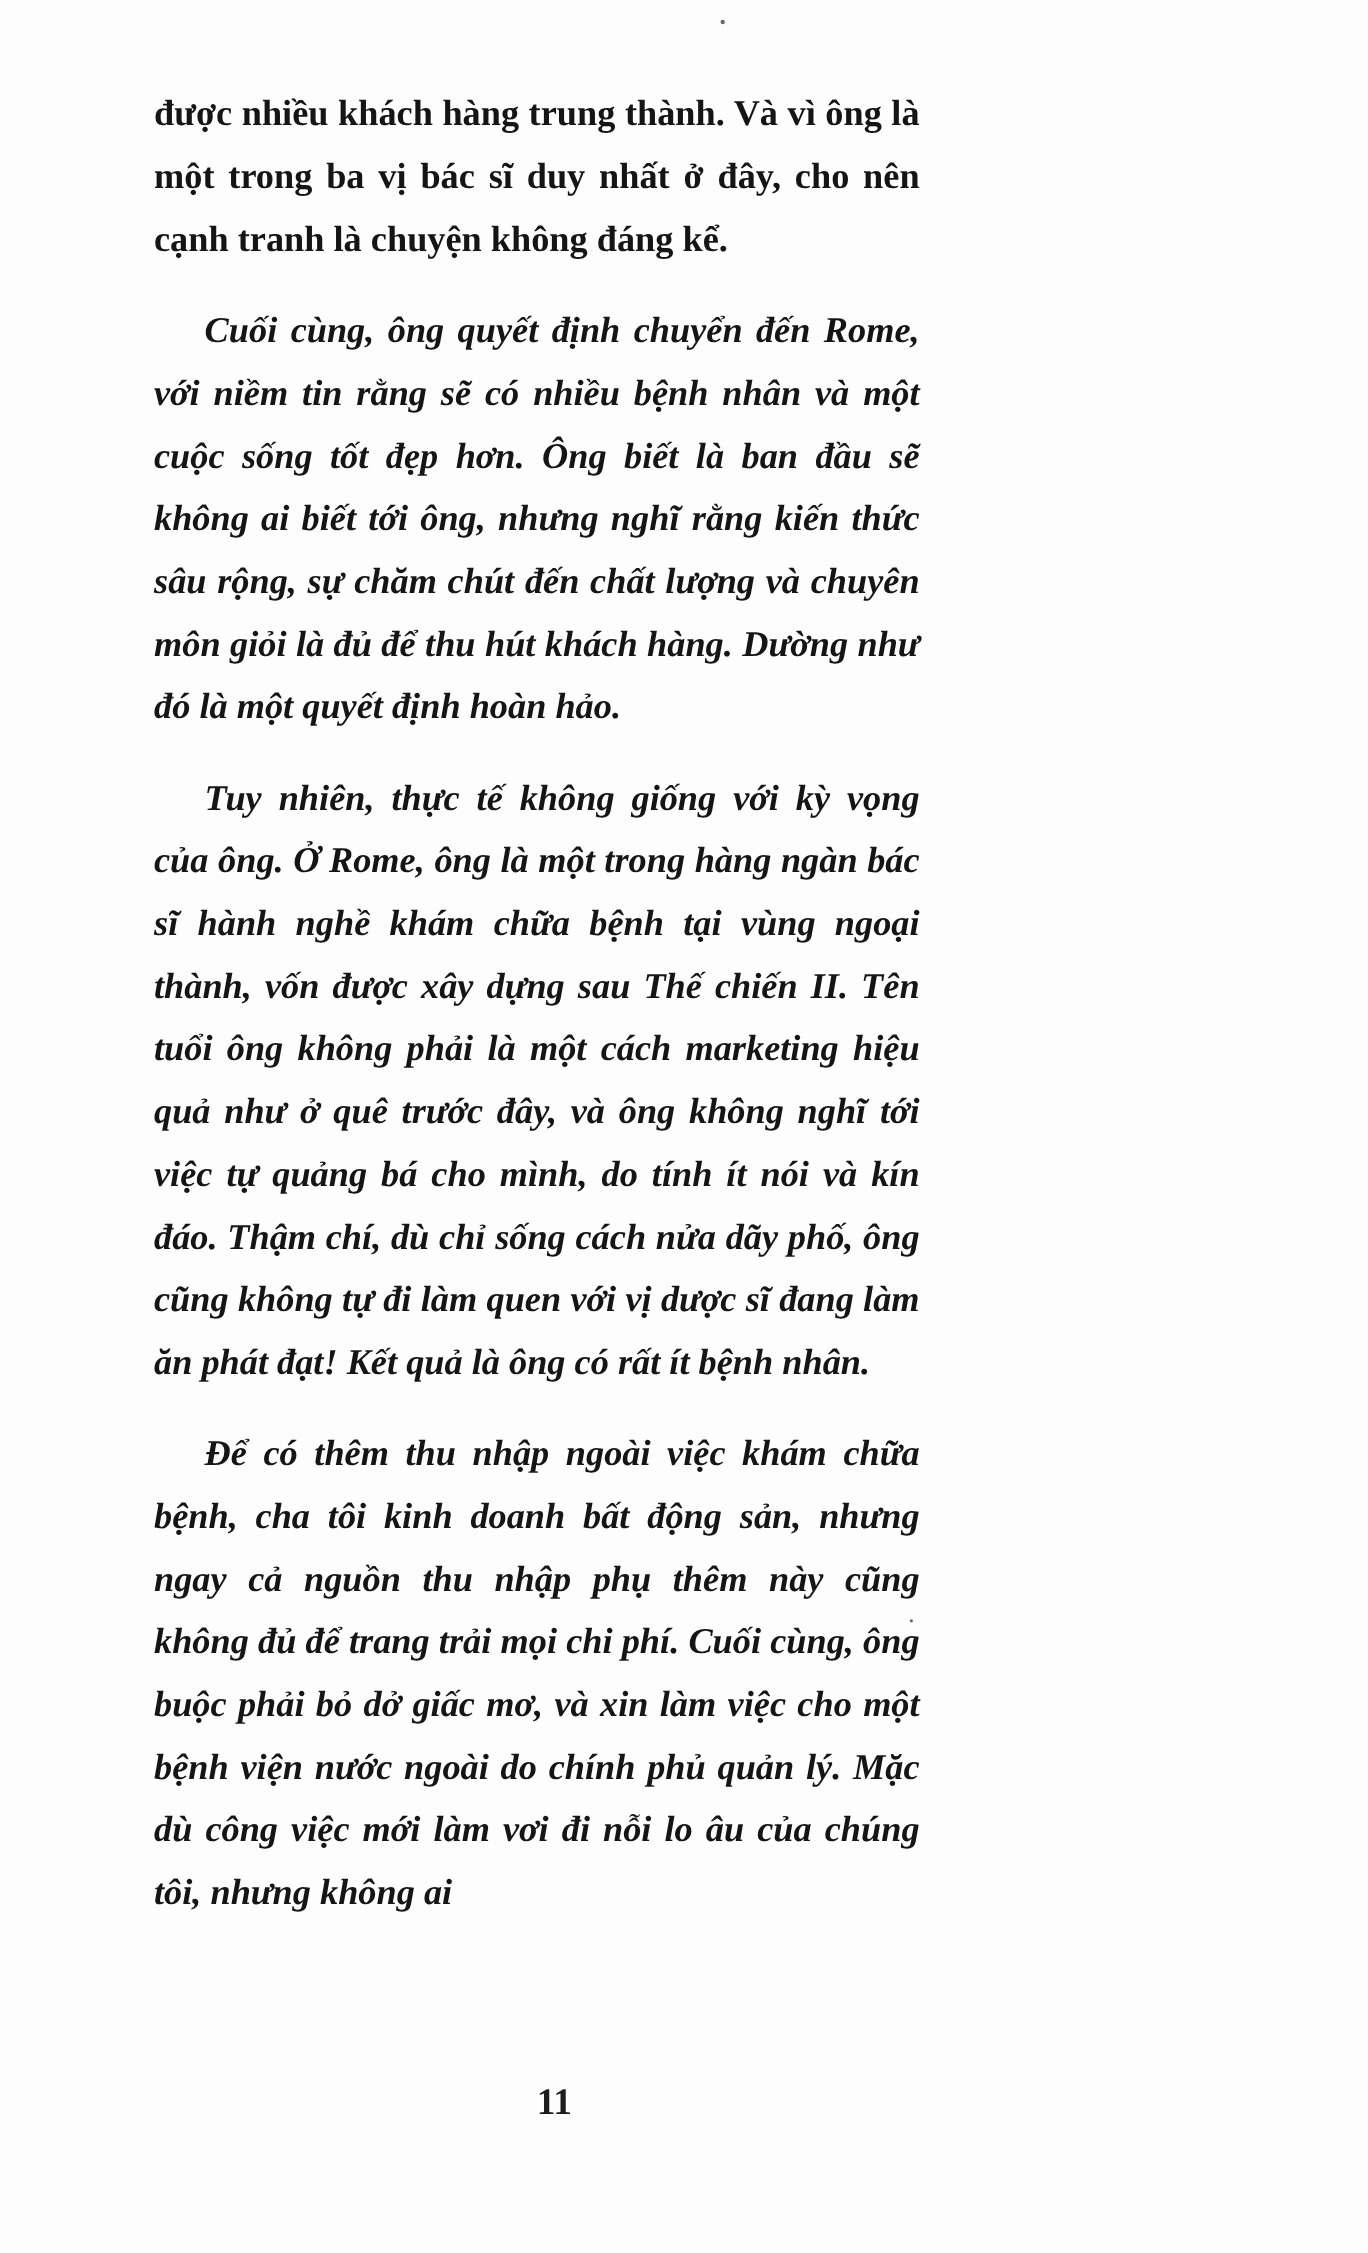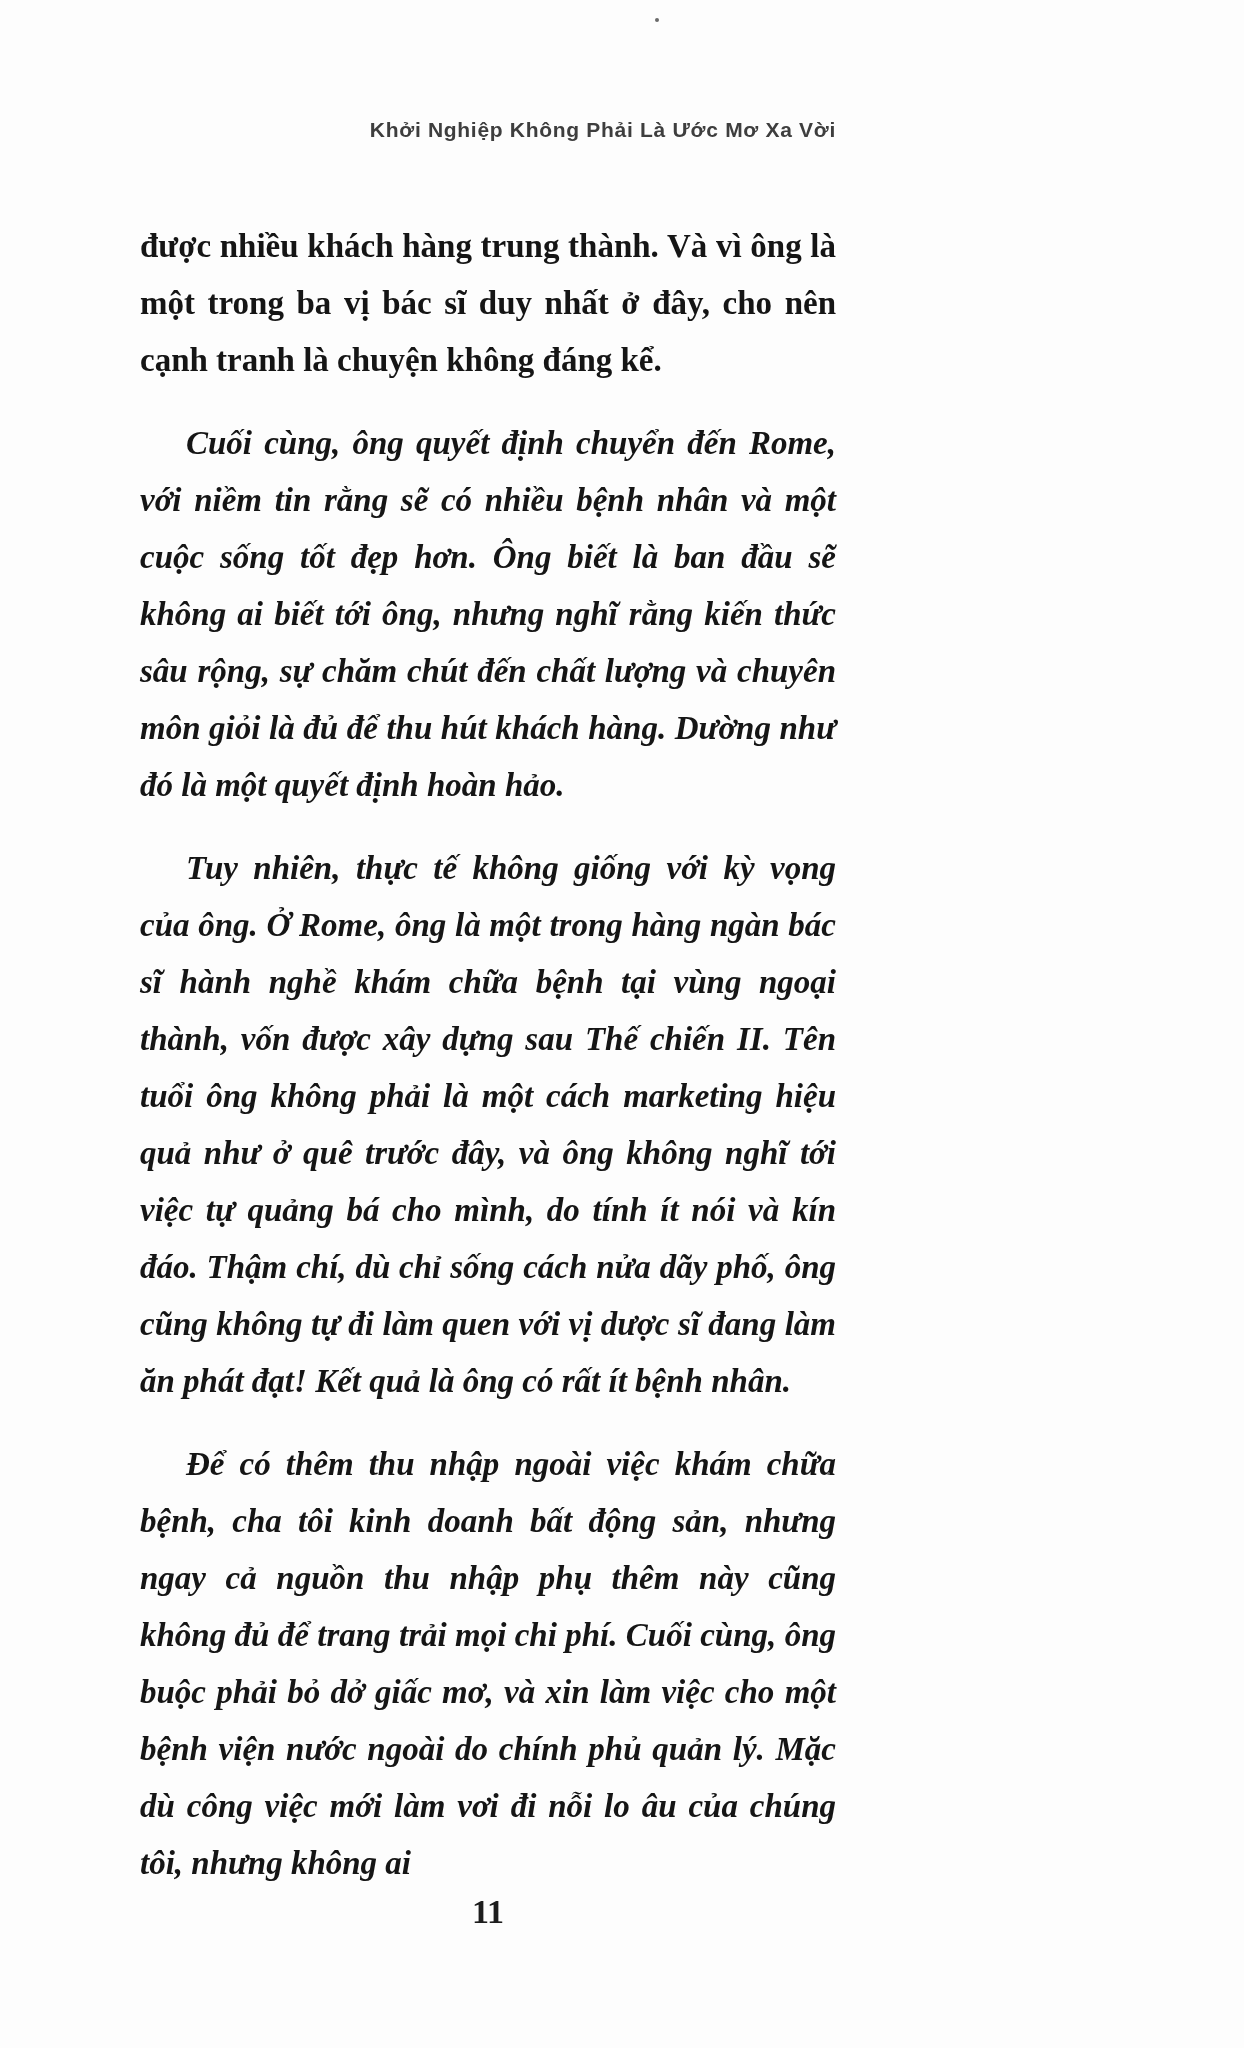--- a/index.html
+++ b/index.html
@@ -40,39 +40,38 @@
   }
   .body-text p {
     margin: 0 0 26px 0;
   }
   .body-text p.indent {
     text-indent: 46px;
     font-style: italic;
   }
   .page-number {
     position: absolute;
-    left: 140px;
+    left: 156px;
     top: 1893px;
     width: 696px;
     text-align: center;
     font-size: 34px;
     font-weight: 600;
     color: #1d1d1d;
   }
   .speck {
     position: absolute;
     background: #6a6a6a;
     border-radius: 50%;
   }
 </style>
 </head>
 <body>
 
 <div class="page">
-  <div class="running-header">Khởi Nghiệp Không Phải Là Ước Mơ Xa Vời</div>
 
   <div class="body-text">
     <p>được nhiều khách hàng trung thành. Và vì ông là một trong ba vị bác sĩ duy nhất ở đây, cho nên cạnh tranh là chuyện không đáng kể.</p>
     <p class="indent">Cuối cùng, ông quyết định chuyển đến Rome, với niềm tin rằng sẽ có nhiều bệnh nhân và một cuộc sống tốt đẹp hơn. Ông biết là ban đầu sẽ không ai biết tới ông, nhưng nghĩ rằng kiến thức sâu rộng, sự chăm chút đến chất lượng và chuyên môn giỏi là đủ để thu hút khách hàng. Dường như đó là một quyết định hoàn hảo.</p>
     <p class="indent">Tuy nhiên, thực tế không giống với kỳ vọng của ông. Ở Rome, ông là một trong hàng ngàn bác sĩ hành nghề khám chữa bệnh tại vùng ngoại thành, vốn được xây dựng sau Thế chiến II. Tên tuổi ông không phải là một cách marketing hiệu quả như ở quê trước đây, và ông không nghĩ tới việc tự quảng bá cho mình, do tính ít nói và kín đáo. Thậm chí, dù chỉ sống cách nửa dãy phố, ông cũng không tự đi làm quen với vị dược sĩ đang làm ăn phát đạt! Kết quả là ông có rất ít bệnh nhân.</p>
     <p class="indent">Để có thêm thu nhập ngoài việc khám chữa bệnh, cha tôi kinh doanh bất động sản, nhưng ngay cả nguồn thu nhập phụ thêm này cũng không đủ để trang trải mọi chi phí. Cuối cùng, ông buộc phải bỏ dở giấc mơ, và xin làm việc cho một bệnh viện nước ngoài do chính phủ quản lý. Mặc dù công việc mới làm vơi đi nỗi lo âu của chúng tôi, nhưng không ai</p>
   </div>
 </div>
 
 <div class="page-number">11</div>

